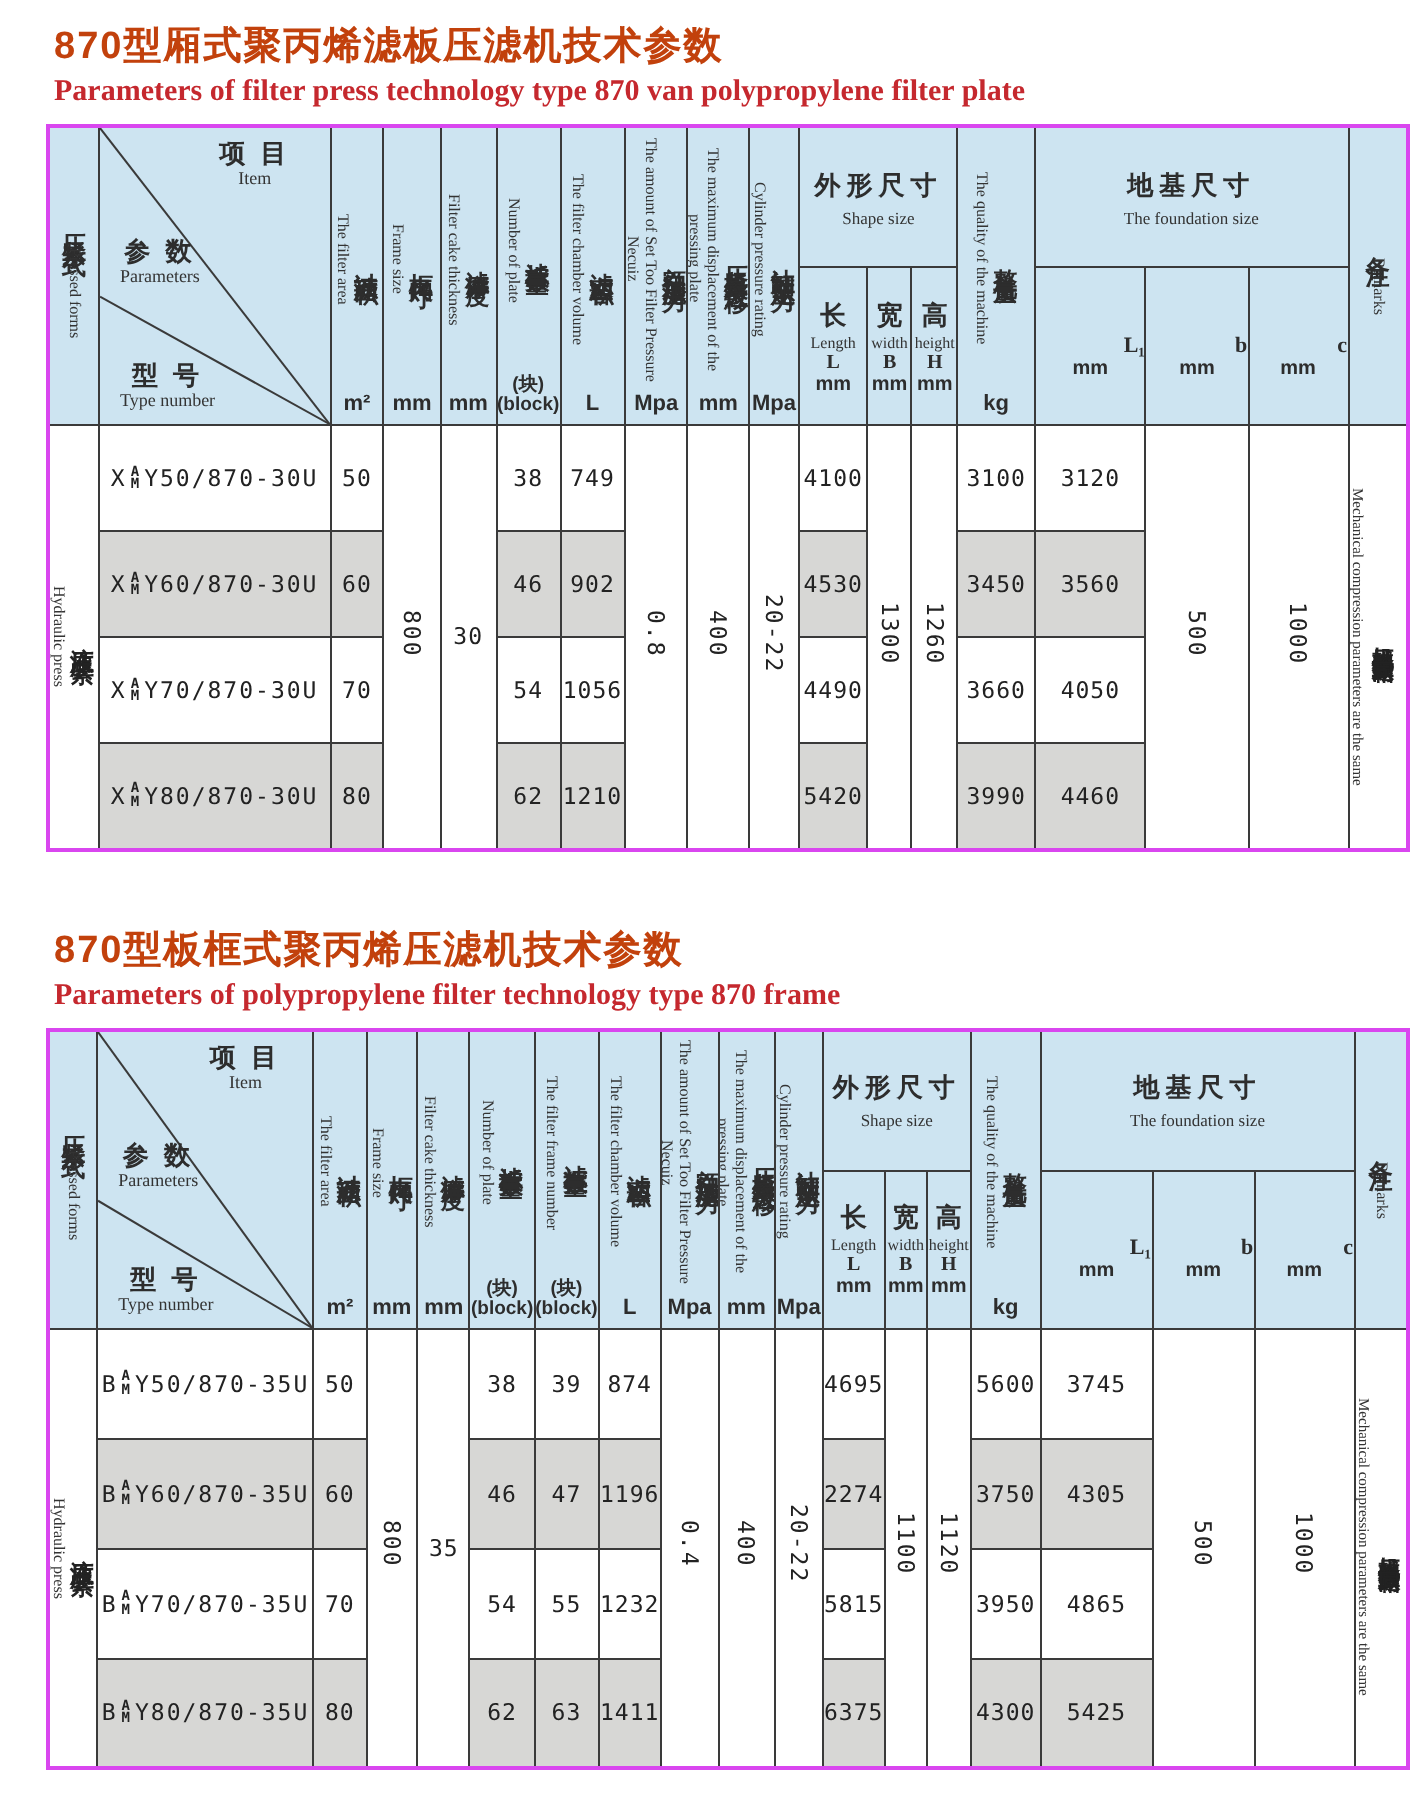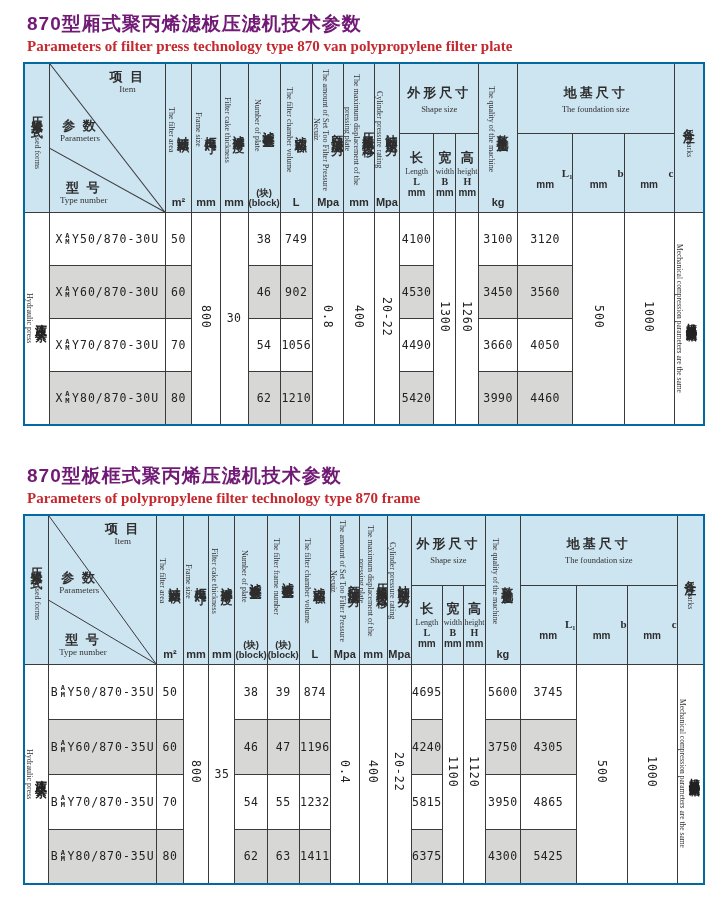--- a/index.html
+++ b/index.html
@@ -4,24 +4,24 @@
 <style>
   html,body{margin:0;padding:0;}
   body{
     width:705px;height:897px;background:#ffffff;
     font-family:"Liberation Sans", sans-serif;color:#2d2d2d;
     overflow:hidden;
   }
   .page{padding:6px 0 0 0;}
   .titles{margin:6px 0 7px 27px;}
   .titles.second{margin-top:38px;}
-  .t-cn{color:#701a75;font-size:19px;font-weight:bold;letter-spacing:1px;line-height:23px;}
+  .t-cn{color:#c2410c;font-size:19px;font-weight:bold;letter-spacing:1px;line-height:23px;}
   .t-en{color:#c5282e;font-size:15px;font-weight:bold;font-family:"Liberation Serif", serif;line-height:18px;margin-top:2px;}
 
-  table.spec{border-collapse:collapse;table-layout:fixed;margin-left:23px;border:2px solid #0369a1;padding-left:16px;}
+  table.spec{border-collapse:collapse;table-layout:fixed;margin-left:23px;border:2px solid #d946ef;padding-left:16px;}
   .spec th,.spec td{border:1px solid #3a3a3a;padding:0;overflow:hidden;text-align:center;vertical-align:middle;}
   .spec th{background:#cde4f1;font-weight:normal;}
   tr.h1{height:70px;} tr.h2{height:78px;}
   tr.drow{height:53px;} .t2 tr.drow{height:55px;}
   tr.shade td{background:#d7d7d5;}
   tr.drow td{font-family:"DejaVu Sans Mono", monospace;font-size:11.5px;letter-spacing:0.5px;color:#222;}
 
   
   .hwrap{display:flex;flex-direction:column;align-items:center;height:148px;box-sizing:border-box;}
   .hlabel{flex:1;min-height:0;width:100%;display:flex;align-items:center;justify-content:center;}
@@ -662,21 +662,21 @@
               <span class="stack">
                 <i>A</i>
                 <i>M</i>
               </span>
               <span class="mpart">Y60/870-35U</span>
             </span></td>
       <td>60</td>
       <td>46</td>
       <td>47</td>
       <td>1196</td>
-      <td>4240</td>
+      <td>2274</td>
       <td>3750</td>
       <td>4305</td>
     </tr>
     <tr class="drow">
       <td class="model-cell"><span class="model-flex">
               <span class="mpart">B</span>
               <span class="stack">
                 <i>A</i>
                 <i>M</i>
               </span>

